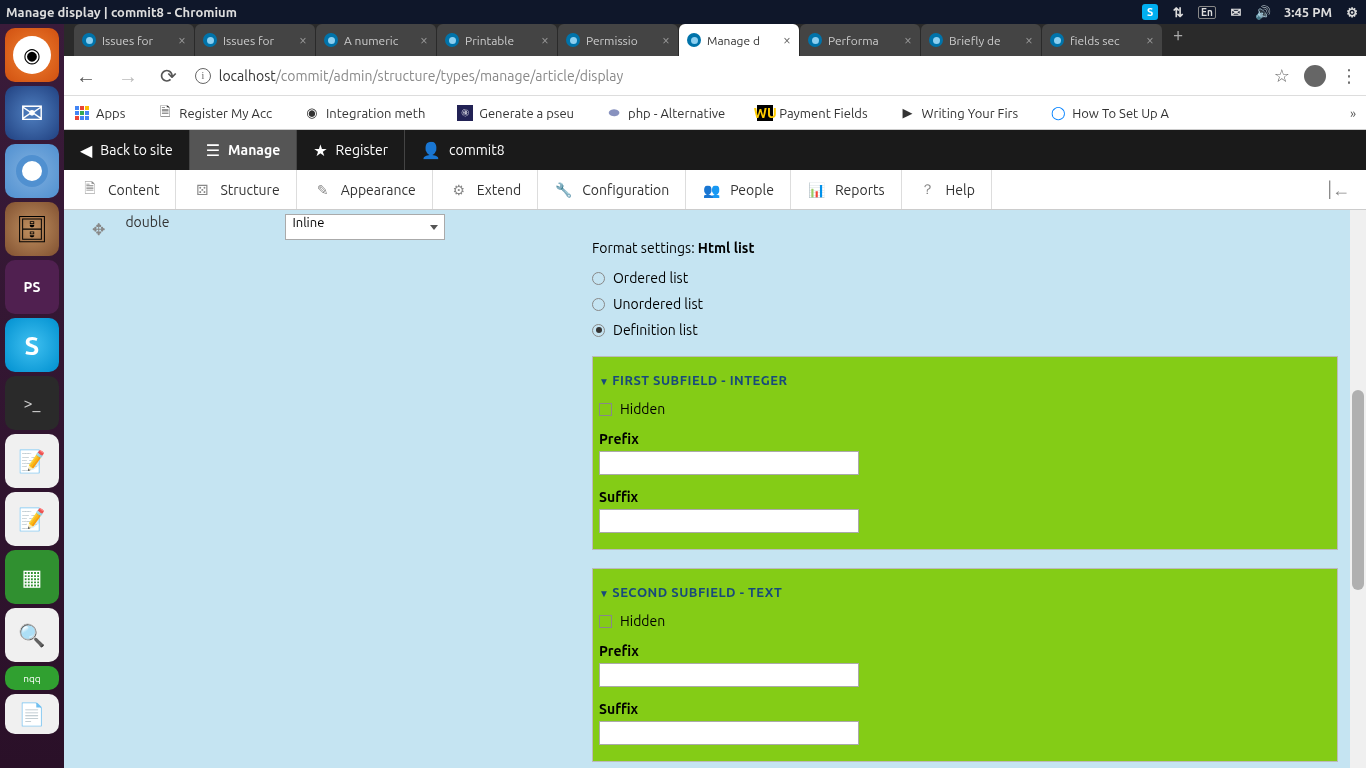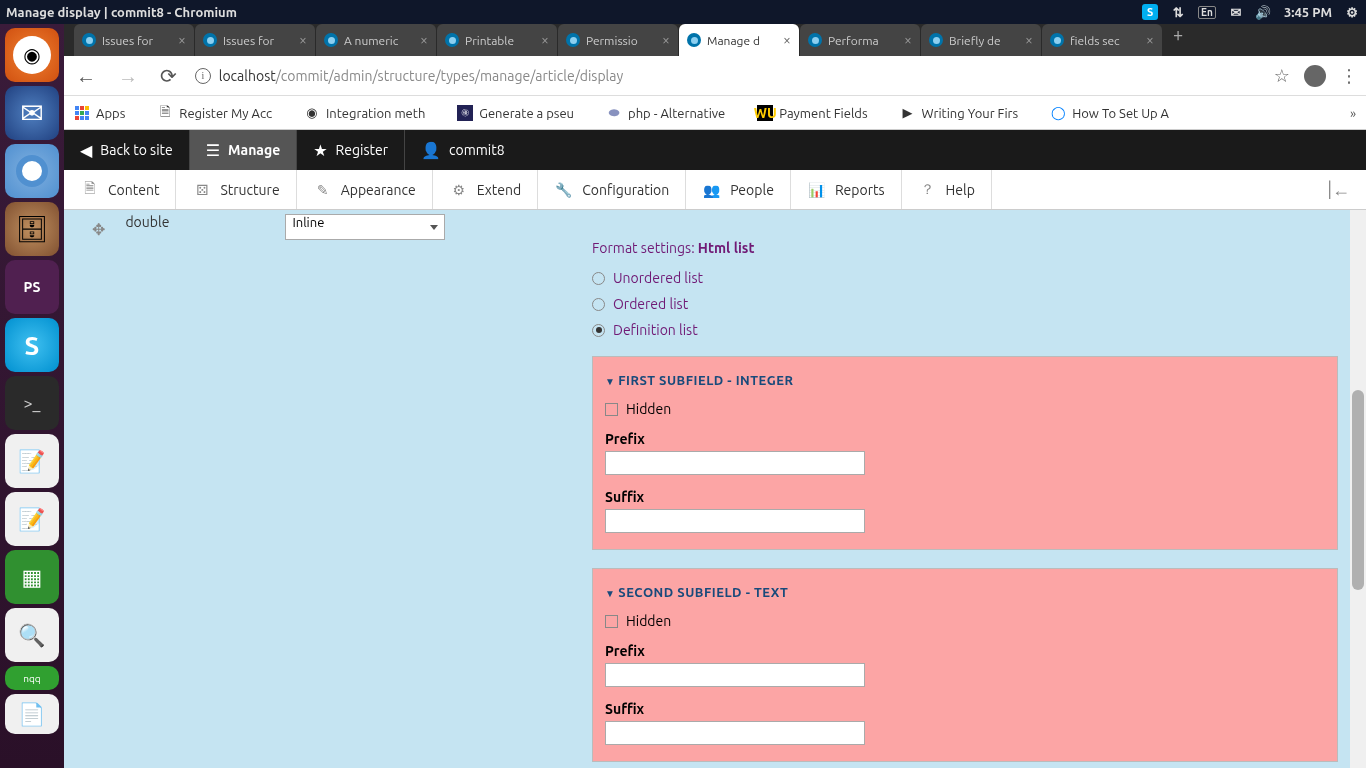--- a/index.html
+++ b/index.html
@@ -52,28 +52,28 @@
 .admin-menu{height:40px;background:#fff;display:flex;align-items:center;border-bottom:1px solid #ccc;font-size:14px;color:#333}
 .am-item{display:flex;align-items:center;gap:8px;padding:0 16px;height:100%;cursor:pointer;border-right:1px solid #ddd}
 .am-ico{width:20px;height:20px;display:inline-flex;align-items:center;justify-content:center;color:#888}
 .am-right{margin-left:auto;padding:0 16px;color:#888;font-size:18px}
 .content{flex:1;background:#c5e4f2;overflow:auto;padding:4px 28px 30px 28px}
 .field-row{display:flex;align-items:flex-start;gap:20px;margin-bottom:0}
 .handle{color:#888;font-size:16px;margin-top:6px}
 .field-name{font-size:14px;color:#333;width:140px}
 .select{width:160px;height:26px;border:1px solid #aaa;background:#fff;font-size:13px;padding:0 6px;cursor:pointer;position:relative}
 .select::after{content:"";position:absolute;right:6px;top:10px;border-left:4px solid transparent;border-right:4px solid transparent;border-top:5px solid #555}
-.settings{margin-left:500px;font-size:14px;color:#701a75}
+.settings{margin-left:500px;font-size:14px;color:#000000}
 .fmt-line{margin-bottom:14px}
 .fmt-line b{font-weight:bold}
 .ltype-head{font-weight:bold;margin-bottom:10px}
 .radio-row{display:flex;align-items:center;gap:8px;margin-bottom:10px;font-size:14px}
 .radio{width:13px;height:13px;border:1px solid #888;border-radius:50%;cursor:pointer;display:flex;align-items:center;justify-content:center}
 .radio.checked::after{content:"";width:6px;height:6px;background:#333;border-radius:50%}
-.panel{background:#fca5a5;border:1px solid #bbb;margin:18px 0 0 500px;padding:16px 12px}
+.panel{background:#84cc16;border:1px solid #bbb;margin:18px 0 0 500px;padding:16px 6px}
 .panel-head{color:#184a7b;font-size:13px;font-weight:bold;letter-spacing:0.5px;margin-bottom:14px;cursor:pointer}
 .panel-head::before{content:"▼ ";font-size:10px}
 .cb-row{display:flex;align-items:center;gap:8px;margin-bottom:14px;font-size:14px}
 .checkbox{width:13px;height:13px;border:1px solid #888;cursor:pointer}
 .form-label{font-weight:bold;font-size:14px;margin-bottom:4px}
 .txt-input{width:260px;height:24px;border:1px solid #aaa;padding:0 4px;font-size:13px;margin-bottom:14px}
 .scrollbar{position:absolute;right:0;top:0;width:16px;height:100%;background:#f0f0f0}
 .thumb{width:12px;background:#b0b0b0;border-radius:6px;margin:0 2px}
 </style>
 </head>
@@ -288,25 +288,25 @@
     <div class="field-row">
       <span class="handle">✥</span>
       <span class="field-name">double</span>
       <div class="select"><span>Inline</span></div>
     </div>
 
     <div class="settings">
       <div class="fmt-line"><span>Format settings:</span> <b>Html list</b></div>
       <div class="radio-row">
           <span class="radio"></span>
-          <span>Unordered list</span>
+          <span>Ordered list</span>
         </div>
       <div class="radio-row">
           <span class="radio"></span>
-          <span>Ordered list</span>
+          <span>Unordered list</span>
         </div>
       <div class="radio-row">
           <span class="radio checked"></span>
           <span>Definition list</span>
         </div>
     </div>
 
     <div class="panel">
       <div class="panel-head">FIRST SUBFIELD - INTEGER</div>
       <div class="cb-row">

